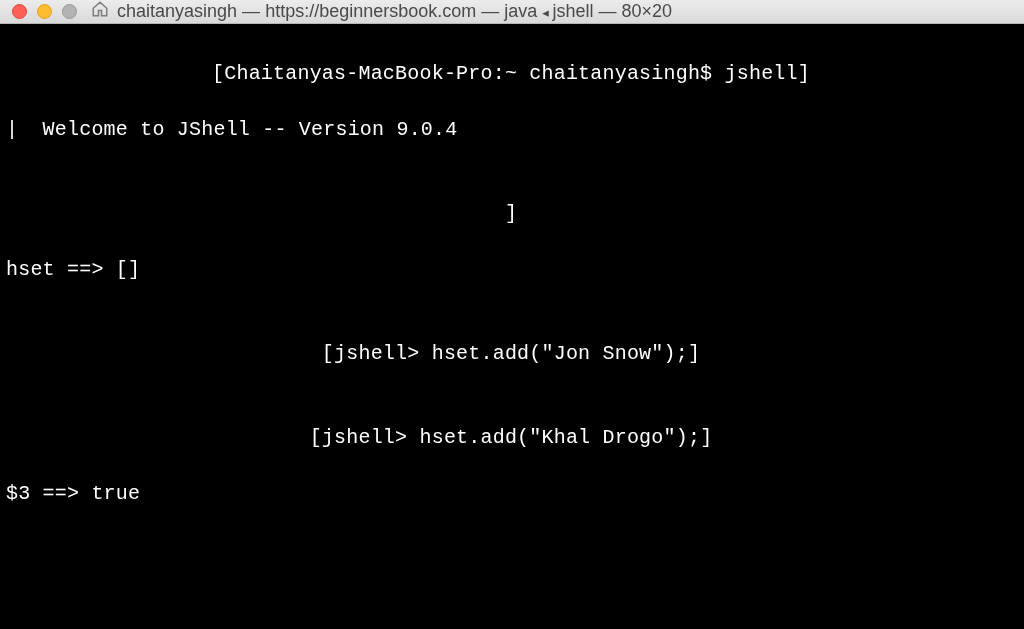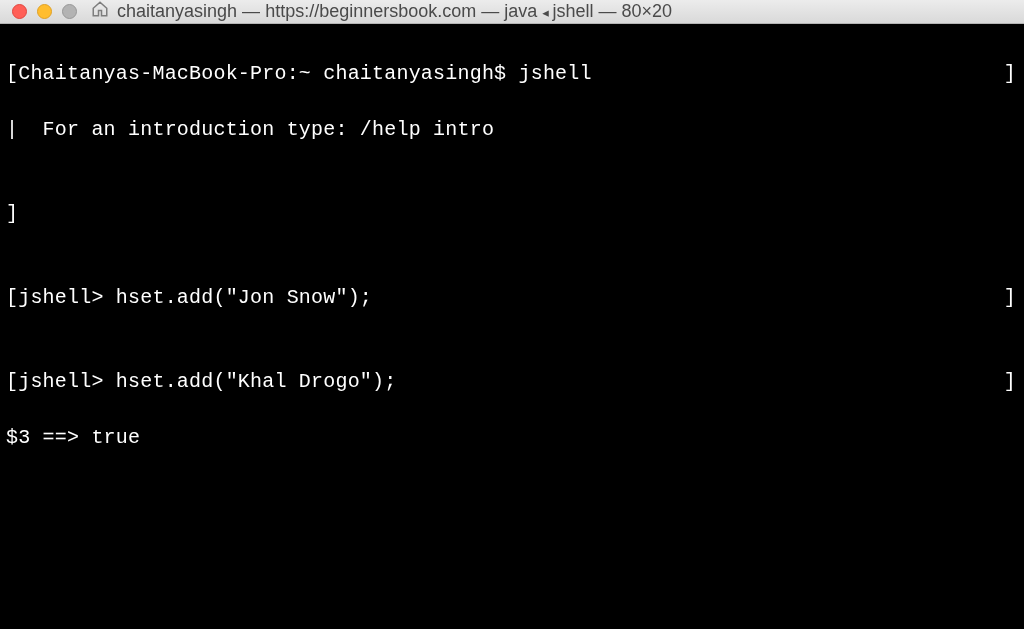--- a/index.html
+++ b/index.html
@@ -61,21 +61,21 @@
       background: #000;
       color: #fff;
       font-size: 20px;
       line-height: 28px;
       padding: 8px 6px;
       white-space: pre;
       letter-spacing: 0.2px;
     }
     .row {
       display: flex;
-      justify-content: space-between;
+      justify-content: center;
     }
     .row .left {
       white-space: pre;
     }
     .row .right {
       white-space: pre;
       padding-right: 2px;
     }
   </style>
 </head>
@@ -102,23 +102,24 @@
       <span>java</span>
       <span class="caret"> ◂ </span>
       <span>jshell</span>
       <span class="dash"> — </span>
       <span>80×20</span>
     </span>
   </div>
 
   <div class="terminal">
 <div class="row"><span class="left">[Chaitanyas-MacBook-Pro:~ chaitanyasingh$ jshell</span><span class="right">]</span></div>
-<div>|  For an introduction type: /help intro</div>
+<div>|  Welcome to JShell -- Version 9.0.4</div>
 <div></div>
 <div class="row"><span class="right">]</span></div>
+<div>hset ==&gt; []</div>
 <div></div>
 <div class="row"><span class="left">[jshell&gt; hset.add("Jon Snow");</span><span class="right">]</span></div>
 <div></div>
 <div class="row"><span class="left">[jshell&gt; hset.add("Khal Drogo");</span><span class="right">]</span></div>
 <div>$3 ==&gt; true</div>
 <div></div>
 
 
 <div></div>
 

